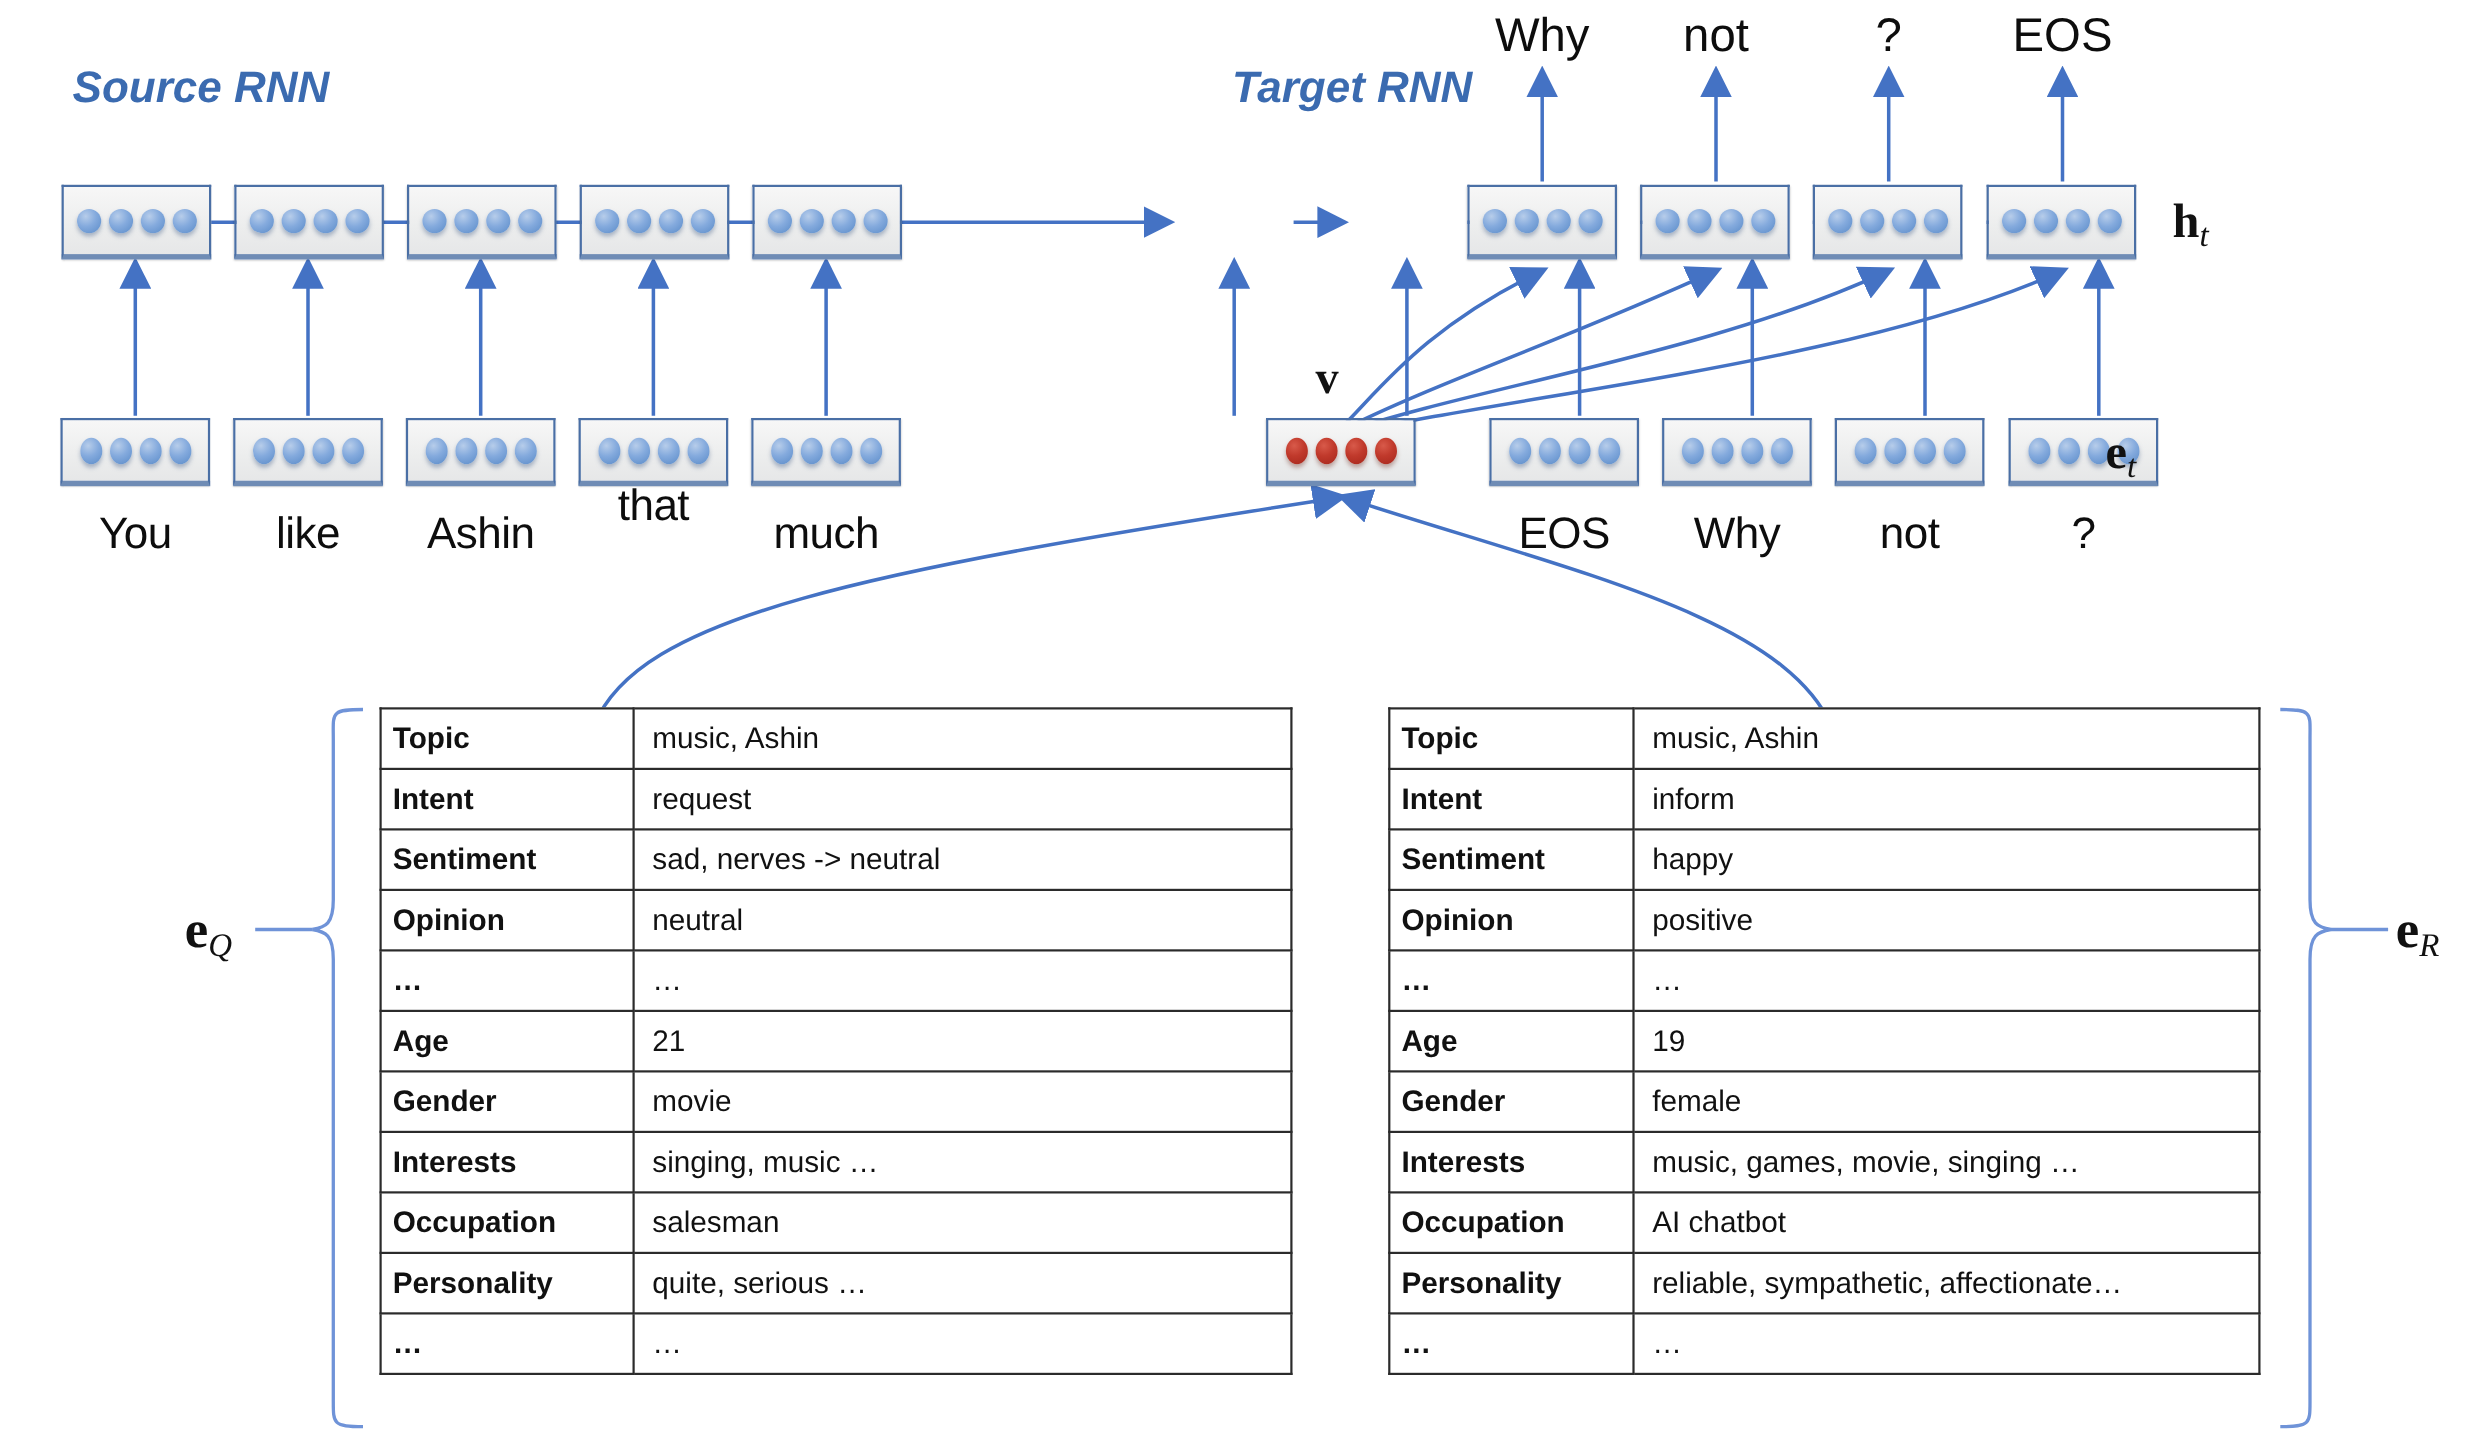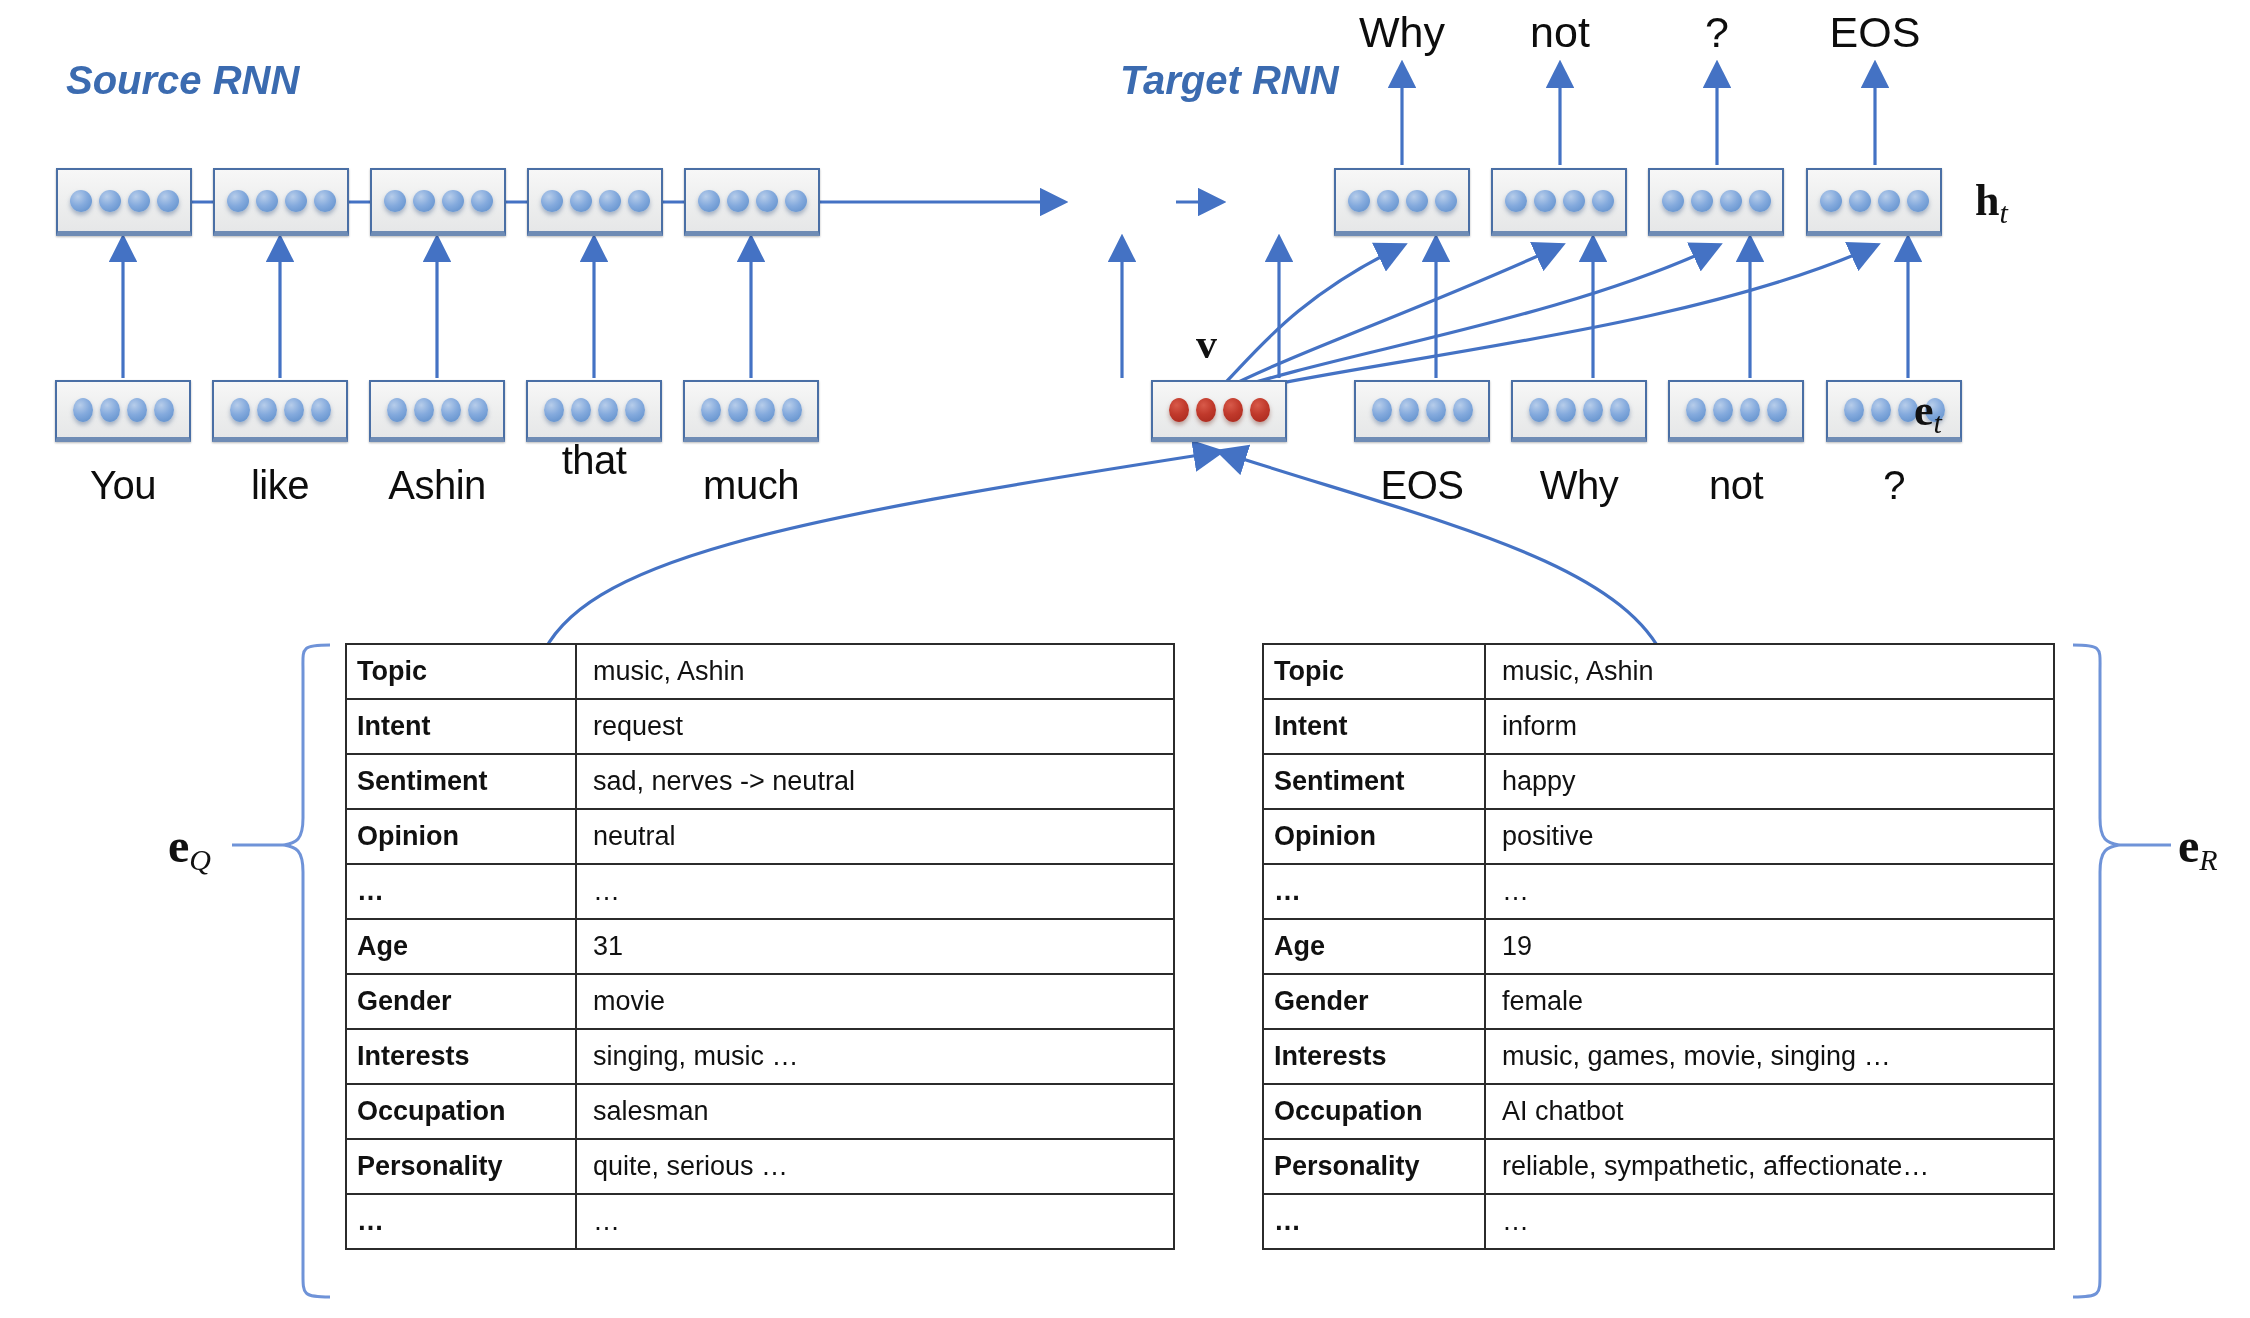--- a/index.html
+++ b/index.html
@@ -326,21 +326,21 @@
         <tr>
           <td class="k">Opinion</td>
           <td class="v">neutral</td>
         </tr>
         <tr>
           <td class="k">…</td>
           <td class="v">…</td>
         </tr>
         <tr>
           <td class="k">Age</td>
-          <td class="v">31</td>
+          <td class="v">21</td>
         </tr>
         <tr>
           <td class="k">Gender</td>
           <td class="v">movie</td>
         </tr>
         <tr>
           <td class="k">Interests</td>
           <td class="v">singing, music …</td>
         </tr>
         <tr>

